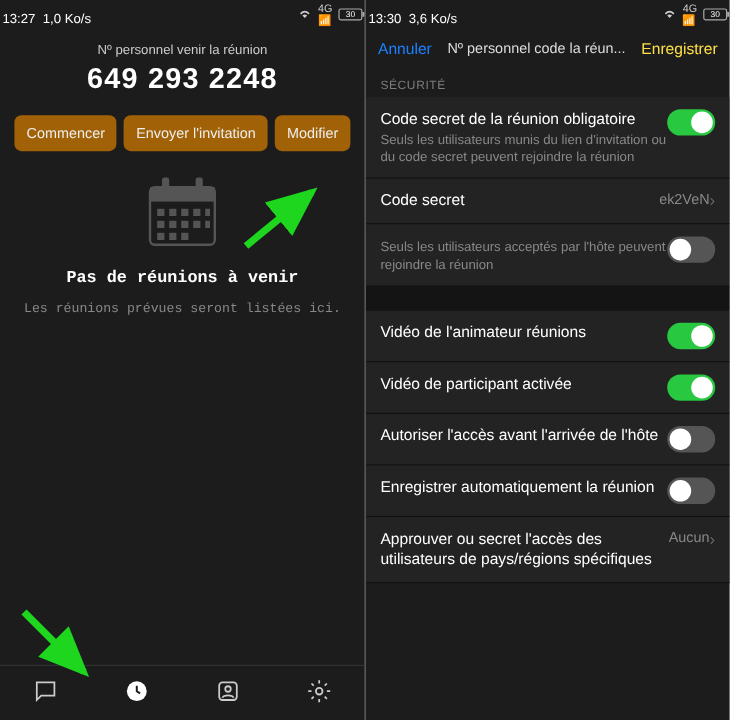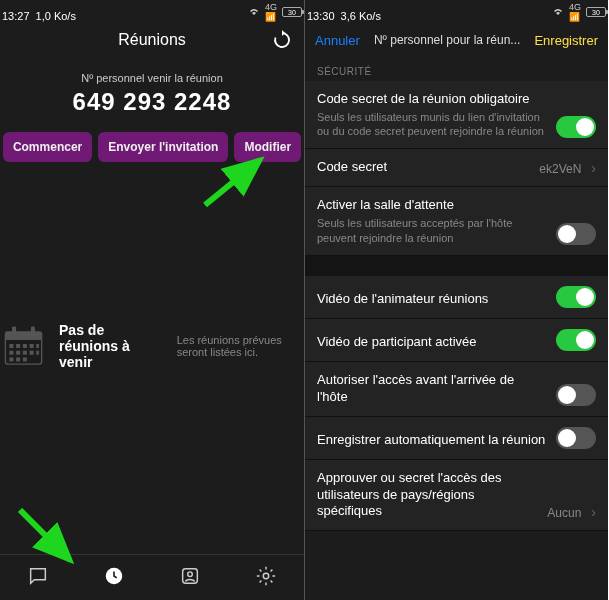--- a/index.html
+++ b/index.html
@@ -51,48 +51,46 @@
     font-size: 13px;
     gap: 8px;
   }
   .hdr2 .cancel { color: #1a82ff; }
   .hdr2 .save { color: #fde047; font-weight: 400; margin-left: auto;}
   .hdr2 .title { flex: 1; text-align: center; color: #ddd; font-size: 12px; white-space: nowrap; overflow: hidden; text-overflow: ellipsis; }
   .subhead { text-align: center; font-size: 11px; color: #ccc; margin-top: 14px; }
   .bignum { text-align: center; font-size: 24px; font-weight: 600; letter-spacing: 1px; margin-top: 4px; }
   .btnrow { display: flex; gap: 6px; justify-content: center; margin: 16px 8px; }
   .pillbtn {
-    background: #701a75;
+    background: #a16207;
     border-radius: 6px;
     padding: 8px 10px;
     font-size: 12px;
     color: #eee;
     flex: 0 0 auto;
-    font-weight: bold;
-  }
-  .empty { flex: 1; display: flex; flex-direction: row; align-items: center; color: #aaa; gap: 12px; padding-bottom: 40px;}
+  }
+  .empty { flex: 1; display: flex; flex-direction: column; align-items: center; color: #aaa; gap: 12px; padding-bottom: 40px; font-family: Liberation Mono, monospace;}
   .cal-icon { width: 70px; height: 70px; }
   .empty-title { font-size: 14px; font-weight: 600; color: #fff; }
   .empty-sub { font-size: 11px; color: #888; }
   .tabbar {
     height: 46px;
     border-top: 1px solid #333;
     display: flex;
     padding-top: 10px;
   }
   .tabbtn { flex: 1; display: flex; align-items: flex-start; justify-content: center; color: #ccc; }
   
   .sec-hdr { color: #7d7d7d; font-size: 10px; padding: 8px 12px 4px; letter-spacing: 0.5px; }
   .row {
     background: #232323;
     padding: 10px 12px;
     border-bottom: 1px solid #111;
     display: flex;
-    align-items: flex-end;
-    gap: 10px;
+    align-items: flex-start;
   }
   .row .txt { flex: 1; }
   .row .lbl { font-size: 13px; color: #fff; line-height: 1.3; }
   .row .desc { font-size: 11px; color: #888; line-height: 1.3; margin-top: 2px; }
   .row .val { color: #888; font-size: 12px; }
   .toggle {
     width: 40px; height: 22px; border-radius: 11px; position: relative; flex-shrink: 0;
   }
   .toggle .knob {
     width: 18px; height: 18px; border-radius: 50%; background: #fff;
@@ -129,29 +127,20 @@
       <span>
         <svg width="12" height="10" viewBox="0 0 12 10">
             <path d="M6 9 L4 7 Q6 5 8 7 Z M2 5 Q6 1 10 5 L9 6 Q6 3 3 6 Z" fill="#ccc"></path>
           </svg>
       </span>
       <span style="font-size:9px;color:#ccc">4G<br>📶</span>
       <span class="batt">
           <span>30</span>
         </span>
     </div>
-  </div>
-  <div class="hdr">
-    <span>Réunions</span>
-    <span class="refresh">
-      <svg width="20" height="20" viewBox="0 0 20 20">
-          <path d="M10 3 a7 7 0 1 1 -6.5 4.5" fill="none" stroke="#fff" stroke-width="1.8"></path>
-          <path d="M10 0 l3 3 -3 3 z" fill="#fff"></path>
-        </svg>
-    </span>
   </div>
   <div class="subhead">Nº personnel venir la réunion</div>
   <div class="bignum">649 293 2248</div>
   <div class="btnrow">
     <div class="pillbtn">Commencer</div>
     <div class="pillbtn">Envoyer l'invitation</div>
     <div class="pillbtn">Modifier</div>
   </div>
   <div class="empty">
     <svg class="cal-icon" viewBox="0 0 70 70">
@@ -234,21 +223,21 @@
             <path d="M6 9 L4 7 Q6 5 8 7 Z M2 5 Q6 1 10 5 L9 6 Q6 3 3 6 Z" fill="#ccc"></path>
           </svg></span>
       <span style="font-size:9px;color:#ccc">4G<br>📶</span>
       <span class="batt">
           <span>30</span>
         </span>
     </div>
   </div>
   <div class="hdr2">
     <span class="cancel">Annuler</span>
-    <span class="title">Nº personnel pour la réun...</span>
+    <span class="title">Nº personnel code la réun...</span>
     <span class="save">Enregistrer</span>
   </div>
   <div class="sec-hdr">SÉCURITÉ</div>
 
   <div class="row">
     <div class="txt">
       <div class="lbl">Code secret de la réunion obligatoire</div>
       <div class="desc">Seuls les utilisateurs munis du lien d'invitation ou du code secret peuvent rejoindre la réunion</div>
     </div>
     <div class="toggle on">
@@ -257,21 +246,20 @@
   </div>
   <div class="row">
     <div class="txt">
         <div class="lbl">Code secret</div>
       </div>
     <span class="val">ek2VeN</span>
     <span class="chev">›</span>
   </div>
   <div class="row">
     <div class="txt">
-      <div class="lbl">Activer la salle d'attente</div>
       <div class="desc">Seuls les utilisateurs acceptés par l'hôte peuvent rejoindre la réunion</div>
     </div>
     <div class="toggle off">
         <div class="knob"></div>
       </div>
   </div>
 
   <div class="spacer"></div>
 
   <div class="row">

